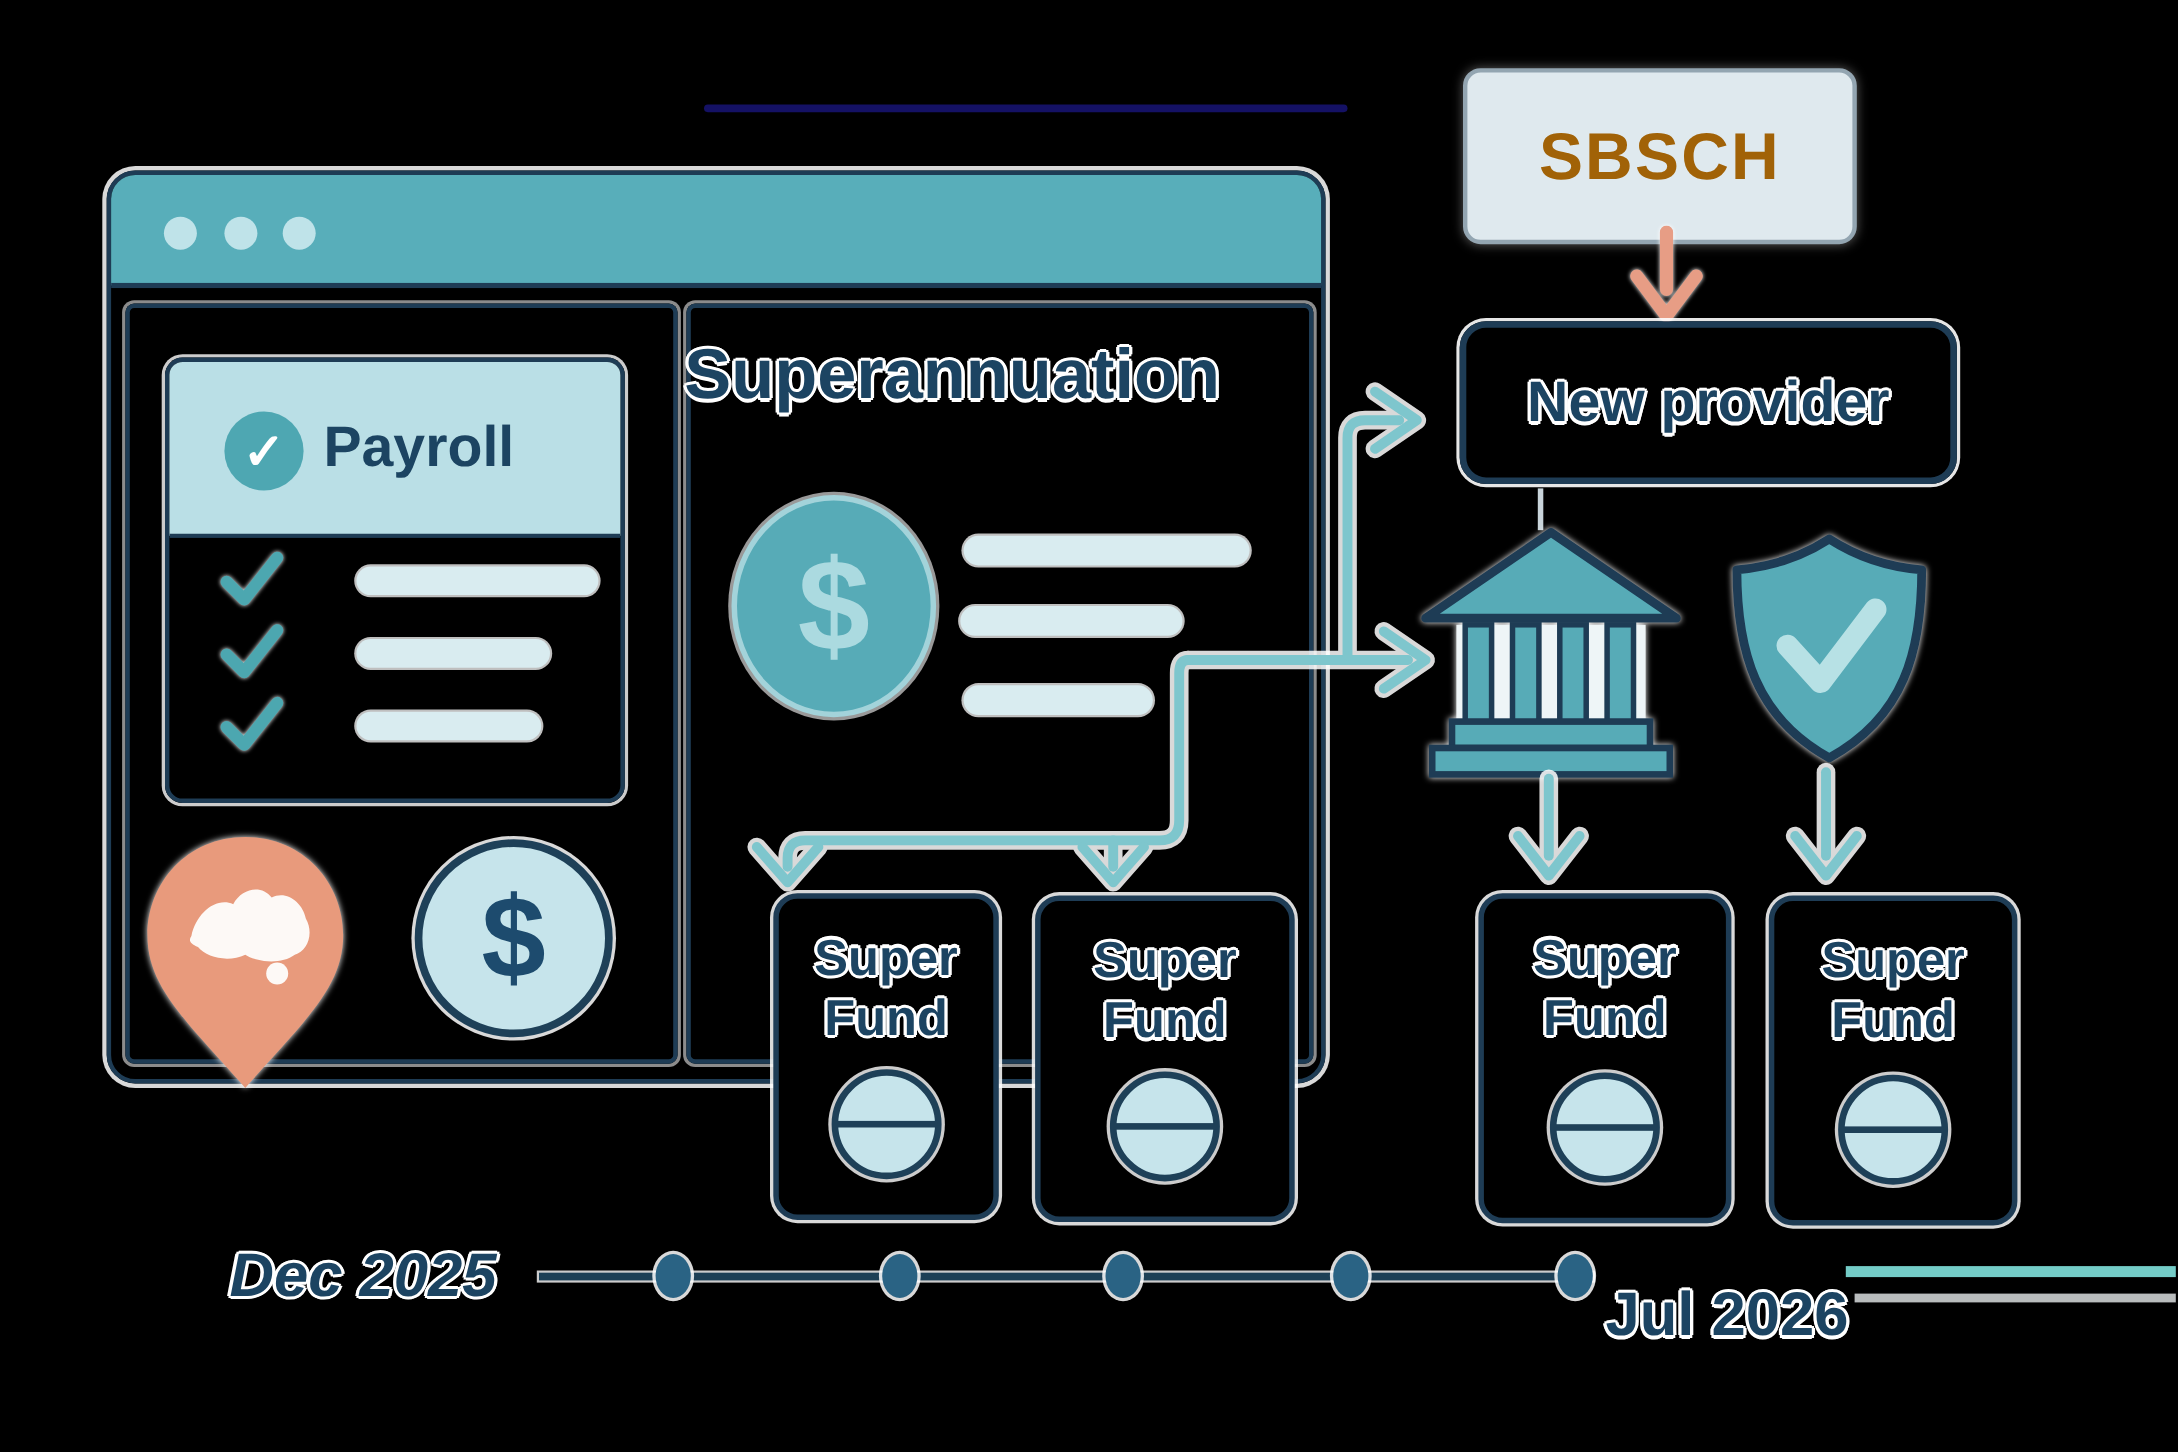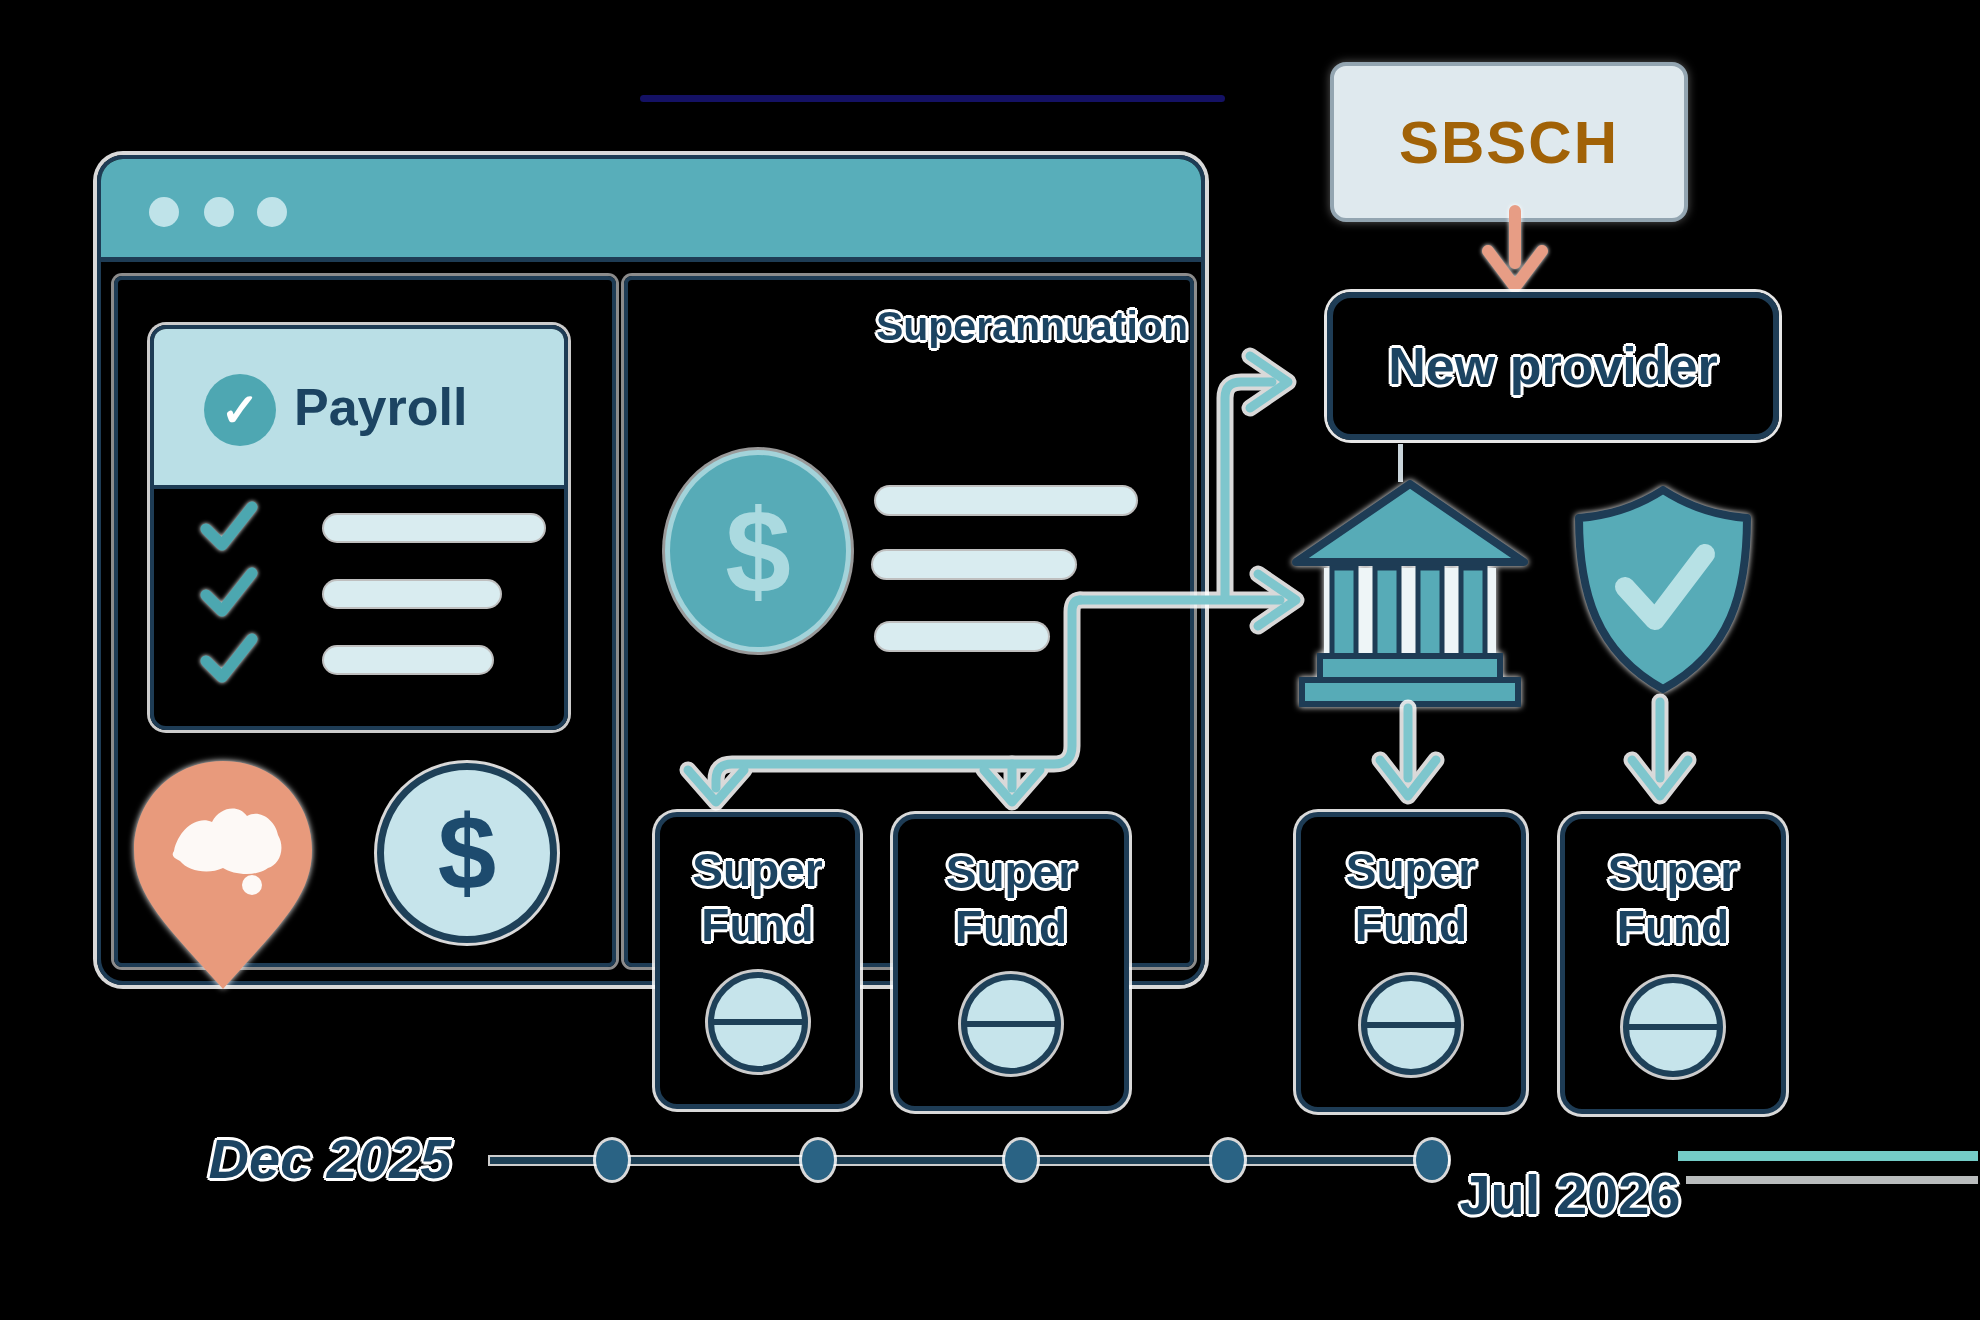--- a/index.html
+++ b/index.html
@@ -47,21 +47,21 @@
   .chk-pill{position:absolute;left:130px;top:18px;height:26px;background:var(--pill);border-radius:13px;
     box-shadow:0 0 0 2px rgba(255,255,255,.75);}
 
   
   #pin-icon{left:128px;top:755px;filter:drop-shadow(0 0 3px #fff);}
   #dollar-circle{left:377px;top:763px;width:180px;height:180px;border-radius:50%;background:var(--coin-blue);
     border:7px solid #1e4058;box-sizing:border-box;box-shadow:0 0 0 3px rgba(255,255,255,.85);
     display:flex;align-items:center;justify-content:center;font-size:105px;font-weight:bold;color:#1d4b6e;}
 
   
-  #super-title{left:622px;top:303px;width:566px;text-align:right;font-size:41px;}
+  #super-title{left:622px;top:303px;width:566px;text-align:left;font-size:64px;}
   #super-coin{left:665px;top:450px;width:186px;height:202px;border-radius:50%;background:var(--teal-icon);
     border:5px solid #a3d3da;box-sizing:border-box;box-shadow:0 0 0 3px rgba(255,255,255,.6);
     display:flex;align-items:center;justify-content:center;font-size:118px;font-weight:bold;color:var(--coin-dollar);}
   .spill{position:absolute;height:27px;background:var(--pill);border-radius:14px;
     box-shadow:0 0 0 2px rgba(255,255,255,.75);}
   #spill-1{left:876px;top:487px;width:260px;}
   #spill-2{left:873px;top:551px;width:202px;}
   #spill-3{left:876px;top:623px;width:172px;}
 
   
@@ -72,21 +72,21 @@
 
   
   #new-provider-box{left:1327px;top:292px;width:452px;height:148px;border:6px solid var(--navy);
     border-radius:24px;box-sizing:border-box;box-shadow:0 0 0 3px rgba(255,255,255,.9);
     display:flex;align-items:center;justify-content:center;}
   #new-provider-label{font-size:52px;}
   #np-bank-link{left:1398px;top:444px;width:5px;height:38px;background:#c9d4da;}
 
   
   .fund-card{background:#000;border:5px solid var(--navy);border-radius:22px;box-sizing:border-box;
-    box-shadow:0 0 0 3px rgba(255,255,255,.85);}
+    box-shadow:0 0 0 3px rgba(255,255,255,.85);margin-left:48px;}
   .fund-label{position:absolute;left:0;top:26px;width:100%;text-align:center;
     font-size:46px;line-height:1.2;}
   .fund-coin{position:absolute;left:50%;transform:translateX(-50%);bottom:32px;width:100px;height:100px;
     border-radius:50%;background:var(--coin-blue);border:6px solid #1e4058;box-sizing:border-box;
     box-shadow:0 0 0 3px rgba(255,255,255,.8);}
   .fund-coin .coin-line{position:absolute;left:-2px;top:50%;width:92px;height:6px;margin-top:-3px;background:#1e4058;}
   #fund-1{left:655px;top:812px;width:205px;height:297px;}
   #fund-2{left:893px;top:814px;width:236px;height:297px;}
   #fund-3{left:1296px;top:812px;width:230px;height:300px;}
   #fund-4{left:1560px;top:814px;width:226px;height:300px;}

